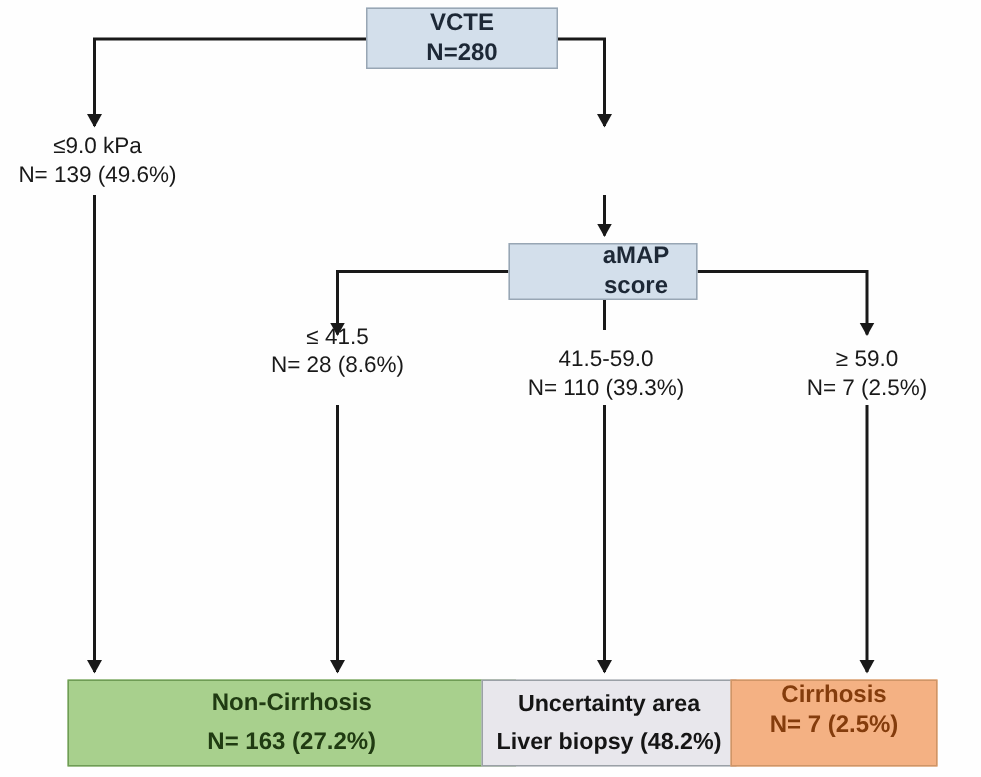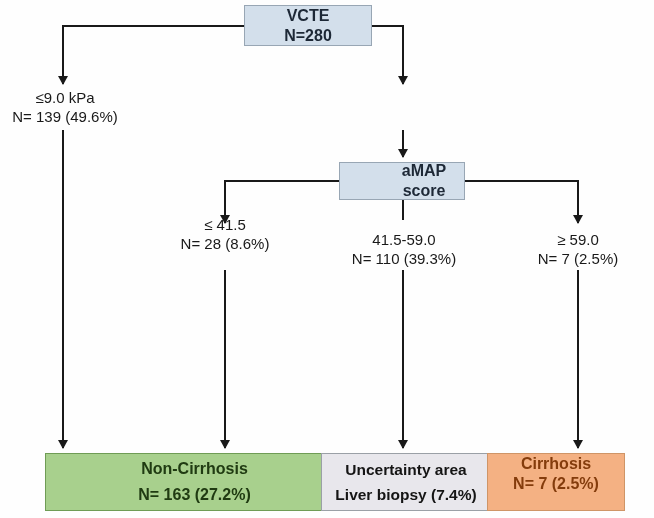--- a/index.html
+++ b/index.html
@@ -139,21 +139,21 @@
     <div>N= 7 (2.5%)</div>
   </div>
 
   <div class="node node-green">
     <div>Non-Cirrhosis</div>
     <div>N= 163 (27.2%)</div>
   </div>
 
   <div class="node node-gray">
     <div>Uncertainty area</div>
-    <div>Liver biopsy (7.4%)</div>
+    <div>Liver biopsy (48.2%)</div>
   </div>
 
   <div class="node node-orange">
     <div>Cirrhosis</div>
     <div>N= 7 (2.5%)</div>
   </div>
 
 </div>
 
 </body></html>

